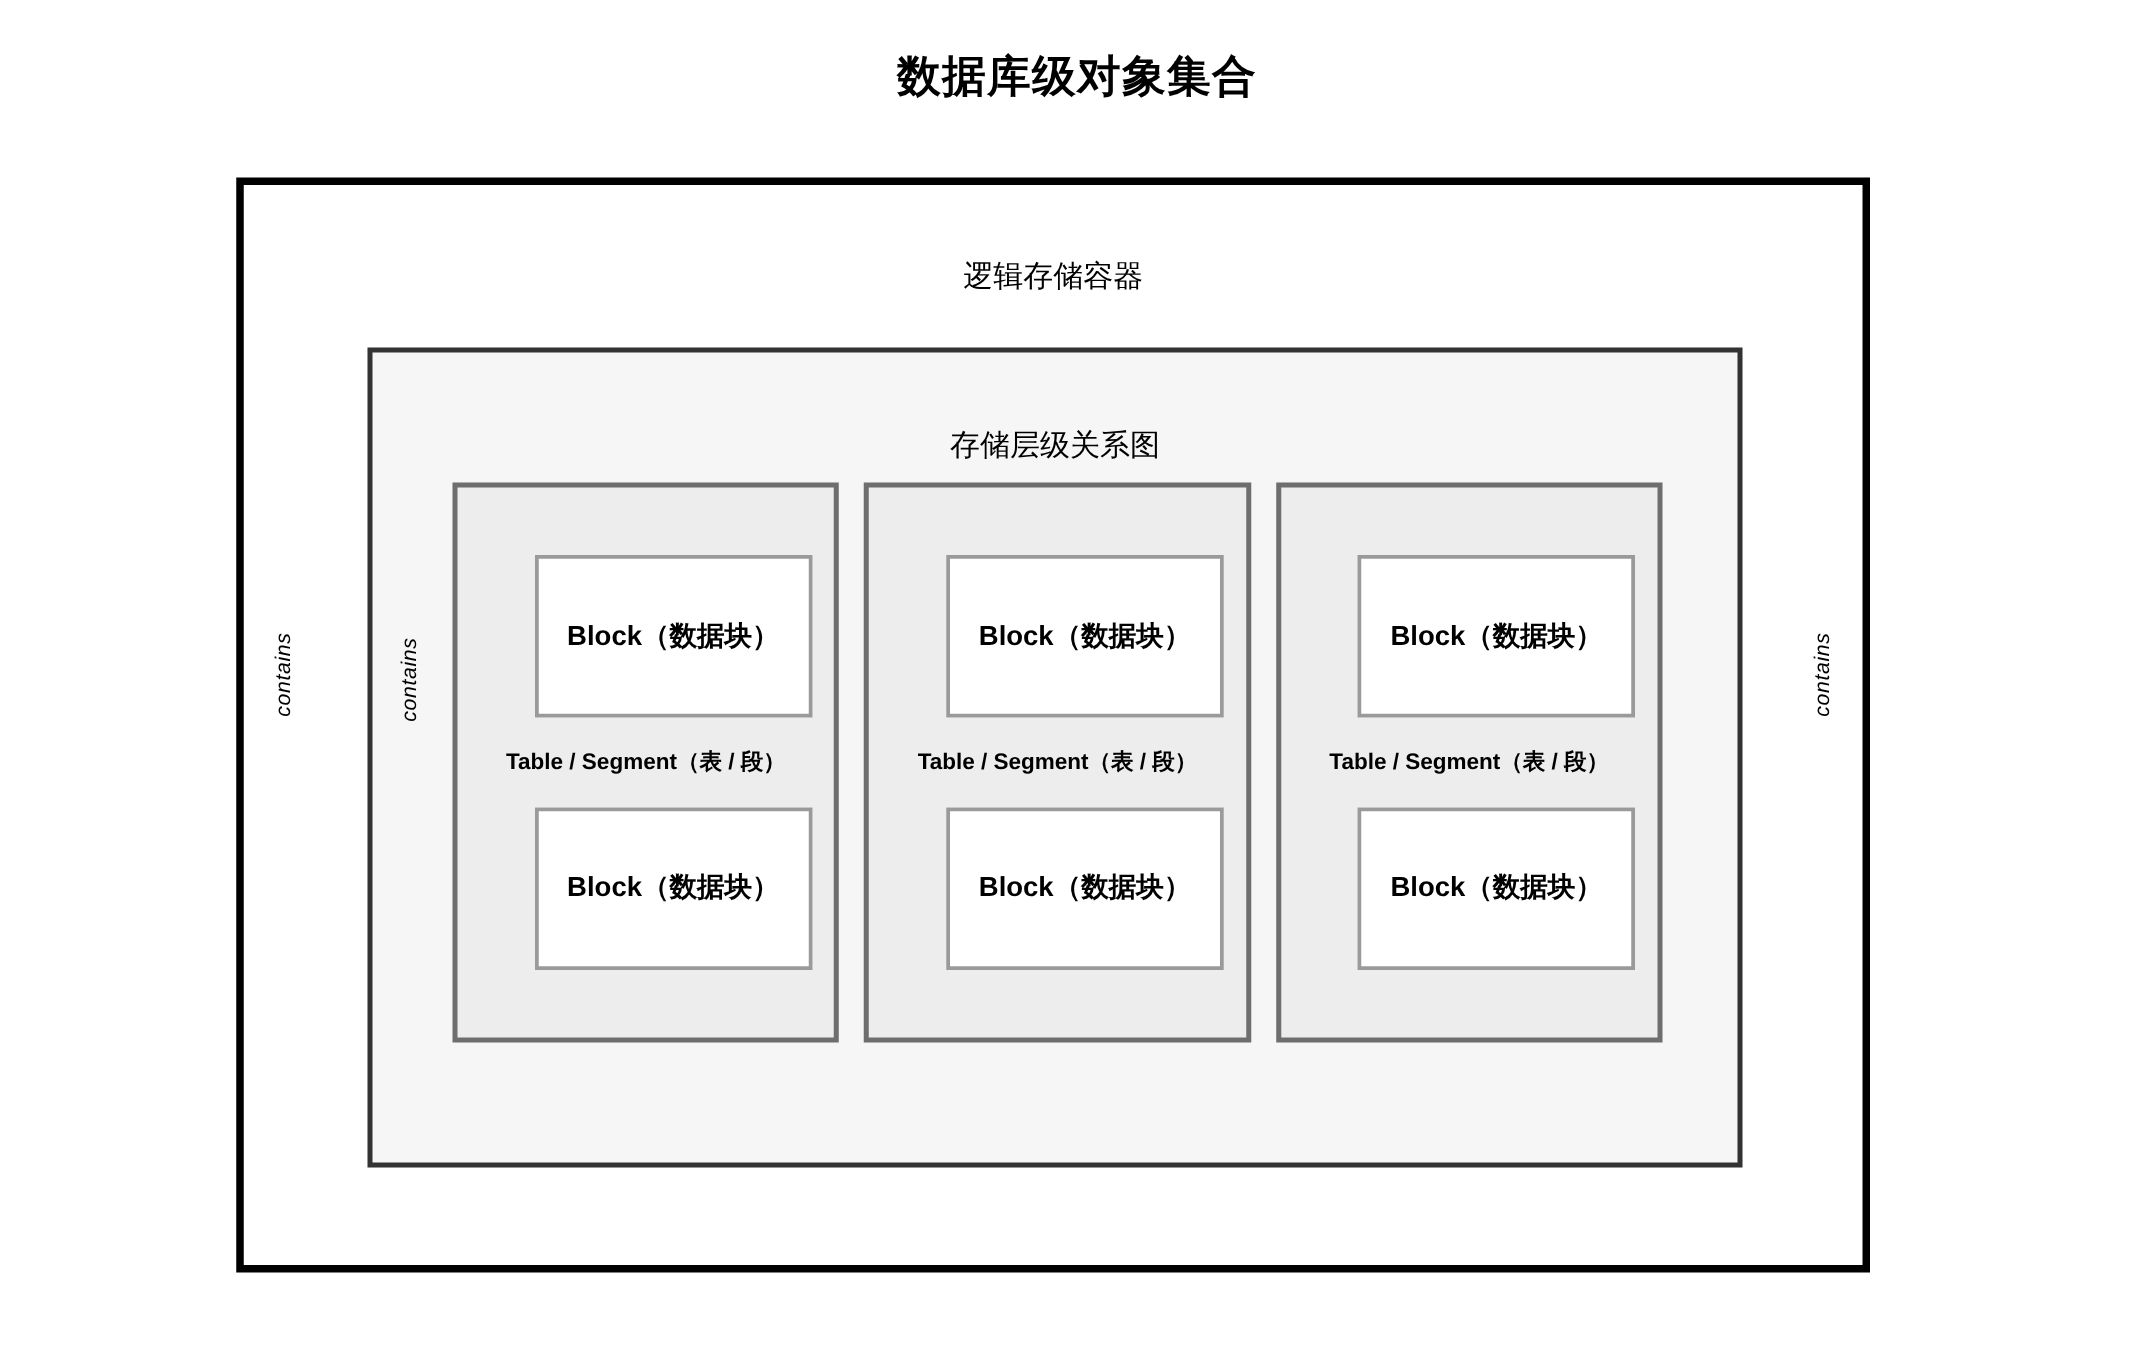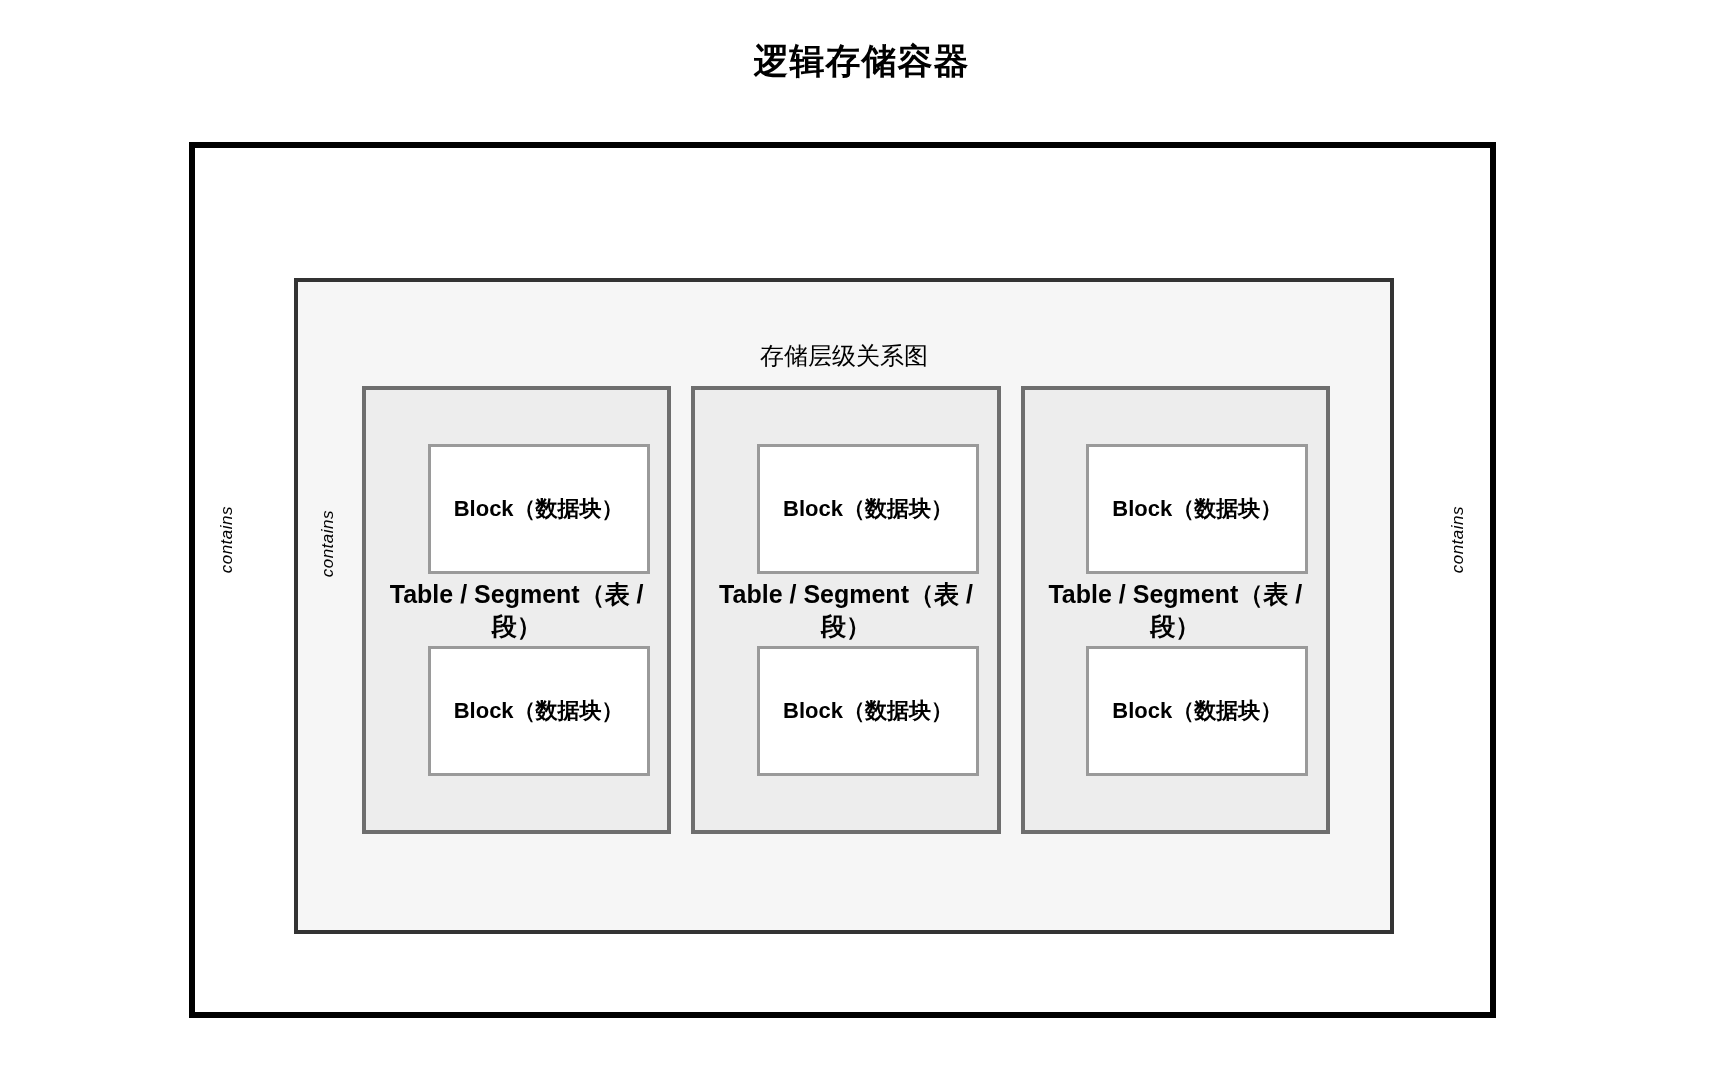--- a/index.html
+++ b/index.html
@@ -128,37 +128,38 @@
 
   .block-label {
     font-size: 22px;
     font-weight: bold;
     color: #000000;
     text-align: center;
     line-height: 1.3;
   }
 
   .segment-label {
-    font-size: 25px;
+    font-size: 18px;
     font-weight: bold;
     color: #000000;
     text-align: center;
     line-height: 1.28;
-    margin: 4px 0;
+    margin: 24px 0;
     max-width: 264px;
     word-break: break-word;
   }
 </style>
 </head>
 <body>
 
-<div class="page-title">逻辑存储容器</div>
+<div class="page-title">数据库级对象集合</div>
 
 <div class="outer-container">
 
+  <div class="outer-label">逻辑存储容器</div>
 
   <div class="side-label outer-left">contains</div>
 
   <div class="side-label outer-right">contains</div>
 
   <div class="mid-container">
 
     <div class="mid-label">存储层级关系图</div>
 
     <div class="side-label mid-left">contains</div>

